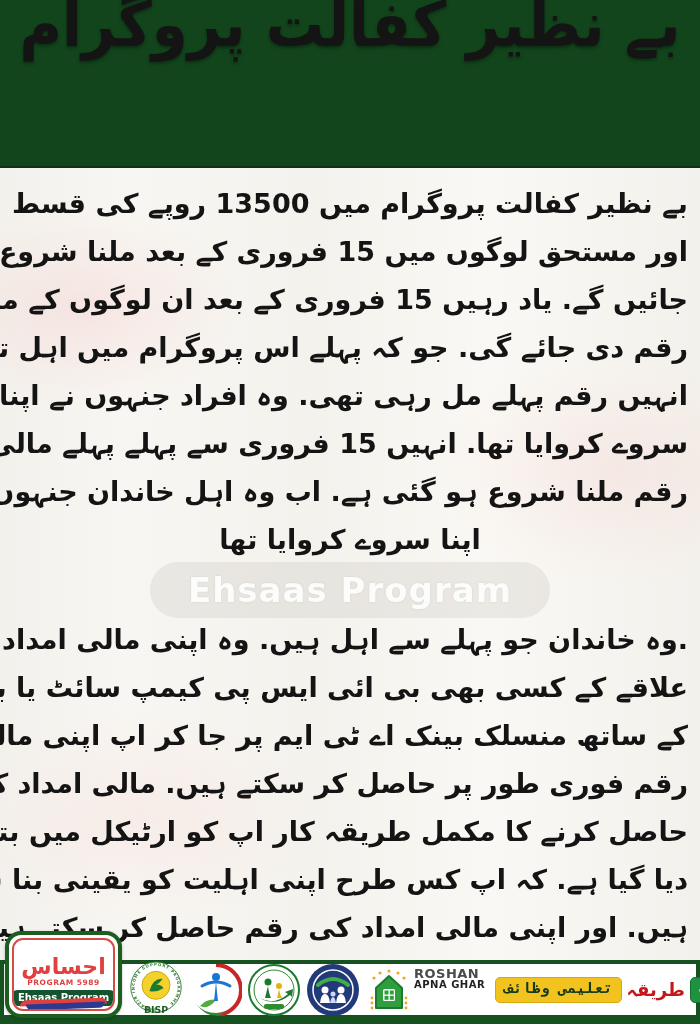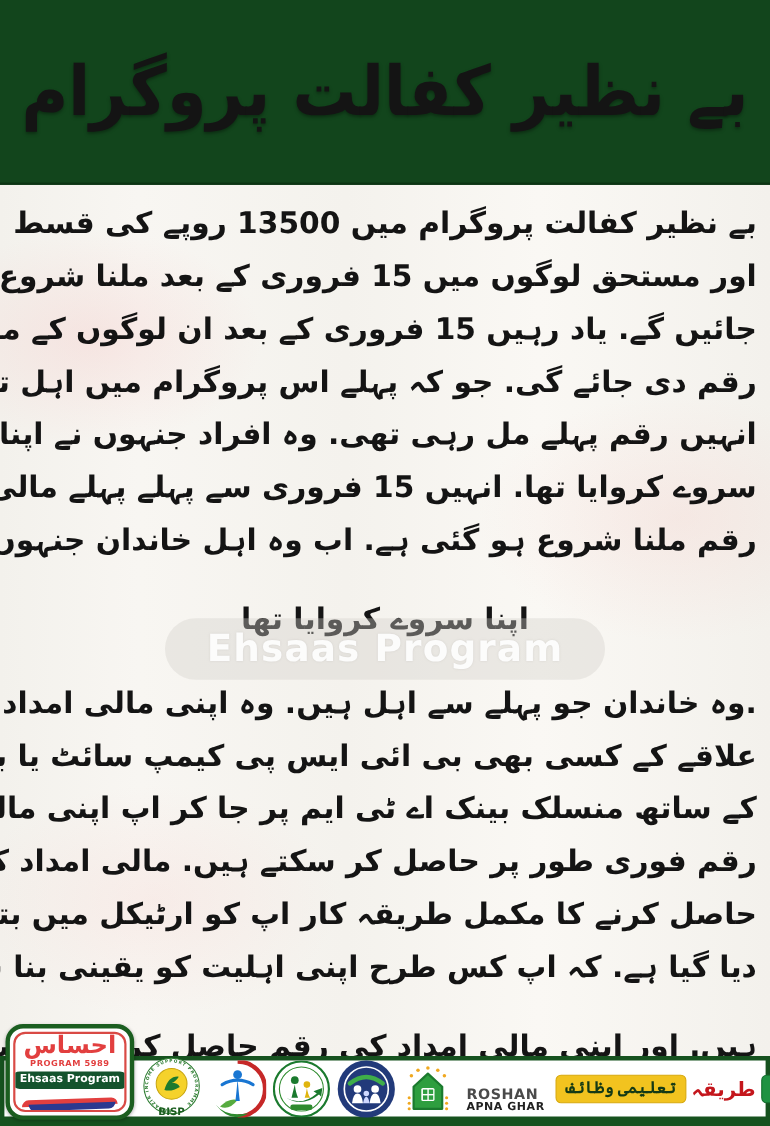--- a/index.html
+++ b/index.html
@@ -20,38 +20,38 @@
     background:
       radial-gradient(220px 140px at 12% 30%, rgba(244,198,196,.35), rgba(244,198,196,0) 70%),
       radial-gradient(260px 160px at 88% 46%, rgba(244,205,200,.30), rgba(244,205,200,0) 70%),
       radial-gradient(240px 150px at 20% 80%, rgba(246,210,206,.28), rgba(246,210,206,0) 70%),
       linear-gradient(90deg,#f3f1ec 0%,#f8f6f2 18%,#f4f2ed 45%,#faf8f4 70%,#f3f1ec 100%);
   }
   
   .header{
     position:absolute;left:0;top:0;width:700px;height:168px;
     background:var(--header-green);
-    display:flex;align-items:center;justify-content:center;
+    display:flex;justify-content:center;
     border-bottom:2px solid #0c3313;
   }
   .header-title{
     color:#ffffff;font-size:58px;font-weight:bold;direction:rtl;
     letter-spacing:1px;text-align:center;line-height:1;
     font-family:"DejaVu Sans",sans-serif;
     text-shadow:0 2px 3px rgba(0,0,0,.35);
     transform:scaleY(1.08);
   }
   
   .urdu{direction:rtl;unicode-bidi:plaintext;color:var(--ink);font-family:"DejaVu Sans",sans-serif;}
   .para{position:absolute;left:12px;right:12px;}
   .para .uline{
     font-size:27px;line-height:48px;font-weight:600;
     text-align:justify;text-align-last:justify;white-space:nowrap;
   }
-  .para .uline.center{text-align:center;text-align-last:center;margin-top:24px;}
+  .para .uline.center{text-align:center;text-align-last:center;}
   .para1{top:180px;}
   .para2{top:616px;}
   
   .watermark{
     position:absolute;top:562px;left:150px;width:400px;height:56px;
     background:rgba(210,208,202,.38);border-radius:28px;
     display:flex;align-items:center;justify-content:center;
   }
   .watermark span{
     color:rgba(255,255,255,.92);font-size:34px;font-weight:bold;
@@ -72,41 +72,41 @@
   
   .ehsaas-card{
     position:absolute;left:5px;top:931px;width:117px;height:87px;
     background:#ffffff;border:4px solid #1b5e20;border-radius:16px;
     z-index:5;display:flex;align-items:stretch;justify-content:center;
     box-shadow:0 1px 3px rgba(0,0,0,.25);overflow:hidden;
   }
   .ehsaas-inner{
     margin:3px;flex:1;border:2px solid #d94a45;border-radius:11px;
     display:flex;flex-direction:column;align-items:center;justify-content:flex-start;
-    padding-top:0;overflow:hidden;position:relative;
+    padding-top:16px;overflow:hidden;position:relative;
   }
   .ehsaas-urdu{color:var(--ehsaas-red);font-size:22px;font-weight:bold;line-height:22px;direction:rtl;}
   .ehsaas-program{color:var(--ehsaas-red);font-size:7.5px;font-weight:bold;letter-spacing:.5px;line-height:9px;}
   .ehsaas-pill{
     margin-top:3px;background:#14532d;color:#fff;font-size:10px;font-weight:bold;
     border-radius:9px;padding:2px 8px;line-height:12px;white-space:nowrap;
   }
   .ehsaas-stripes{position:absolute;bottom:0;left:6px;right:6px;height:10px;}
   .stripe-red{position:absolute;left:0;right:0;top:0;height:6px;background:var(--ehsaas-red);border-radius:6px 6px 0 0;transform:skewY(-2deg);}
   .stripe-blue{position:absolute;left:6px;right:2px;top:4px;height:6px;background:#2b3990;border-radius:0 0 6px 6px;transform:skewY(-2deg);}
   
-  .roshan{display:flex;align-items:flex-end;gap:14px;flex:0 0 auto;margin-left:2px;}
+  .roshan{display:flex;align-items:flex-start;gap:4px;flex:0 0 auto;margin-left:2px;}
   .roshan-text{display:flex;flex-direction:column;line-height:11px;}
   .roshan-text .r1{font-size:13px;font-weight:bold;color:#4a4a4a;letter-spacing:.5px;}
   .roshan-text .r2{font-size:10px;font-weight:bold;color:#222;letter-spacing:.5px;}
   
   .badge-row{display:flex;align-items:center;gap:5px;margin-left:4px;flex:0 0 auto;}
   .badge{
     border-radius:5px;font-weight:bold;font-size:15px;line-height:18px;
-    padding:3px 8px;direction:rtl;white-space:nowrap;font-family:Liberation Serif, serif;
+    padding:3px 8px;direction:rtl;white-space:nowrap;font-family:Liberation Mono, monospace;
   }
   .badge-yellow{background:var(--badge-yellow);color:#153a15;border:1px solid #d8a90e;}
   .badge-green{background:var(--badge-green);color:#ffffff;border:1px solid #14702f;}
   .red-word{color:var(--brand-red);font-weight:bold;font-size:18px;direction:rtl;white-space:nowrap;}
 </style>
 </head>
 <body>
 
 <div class="poster">
 

